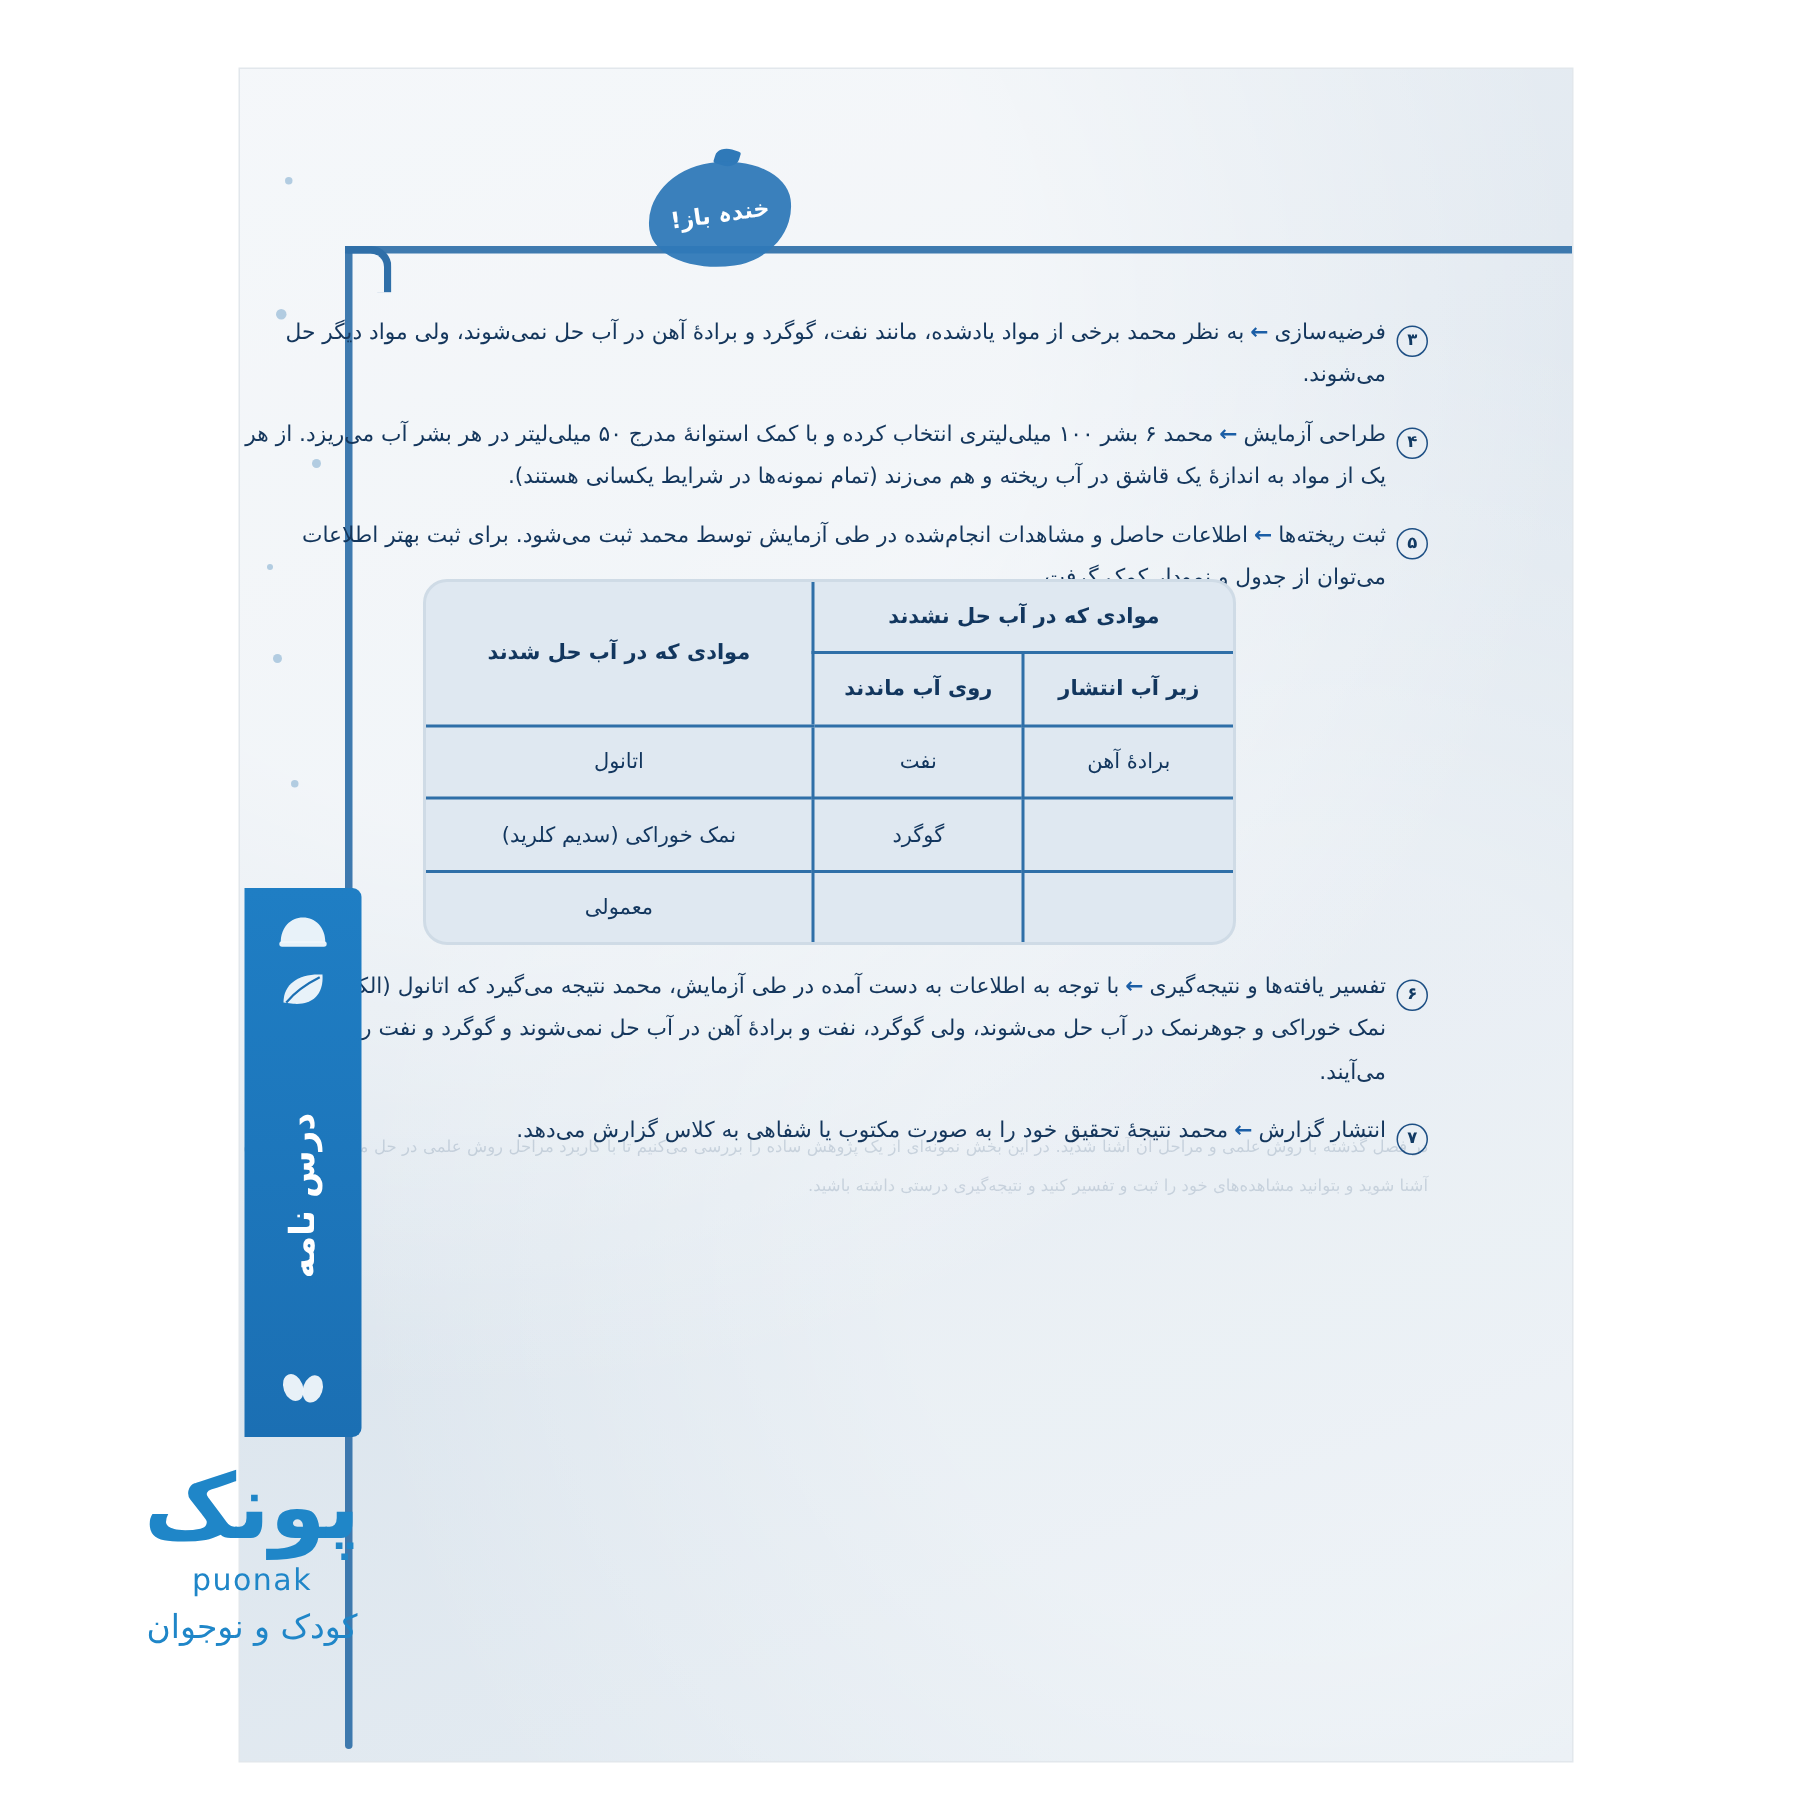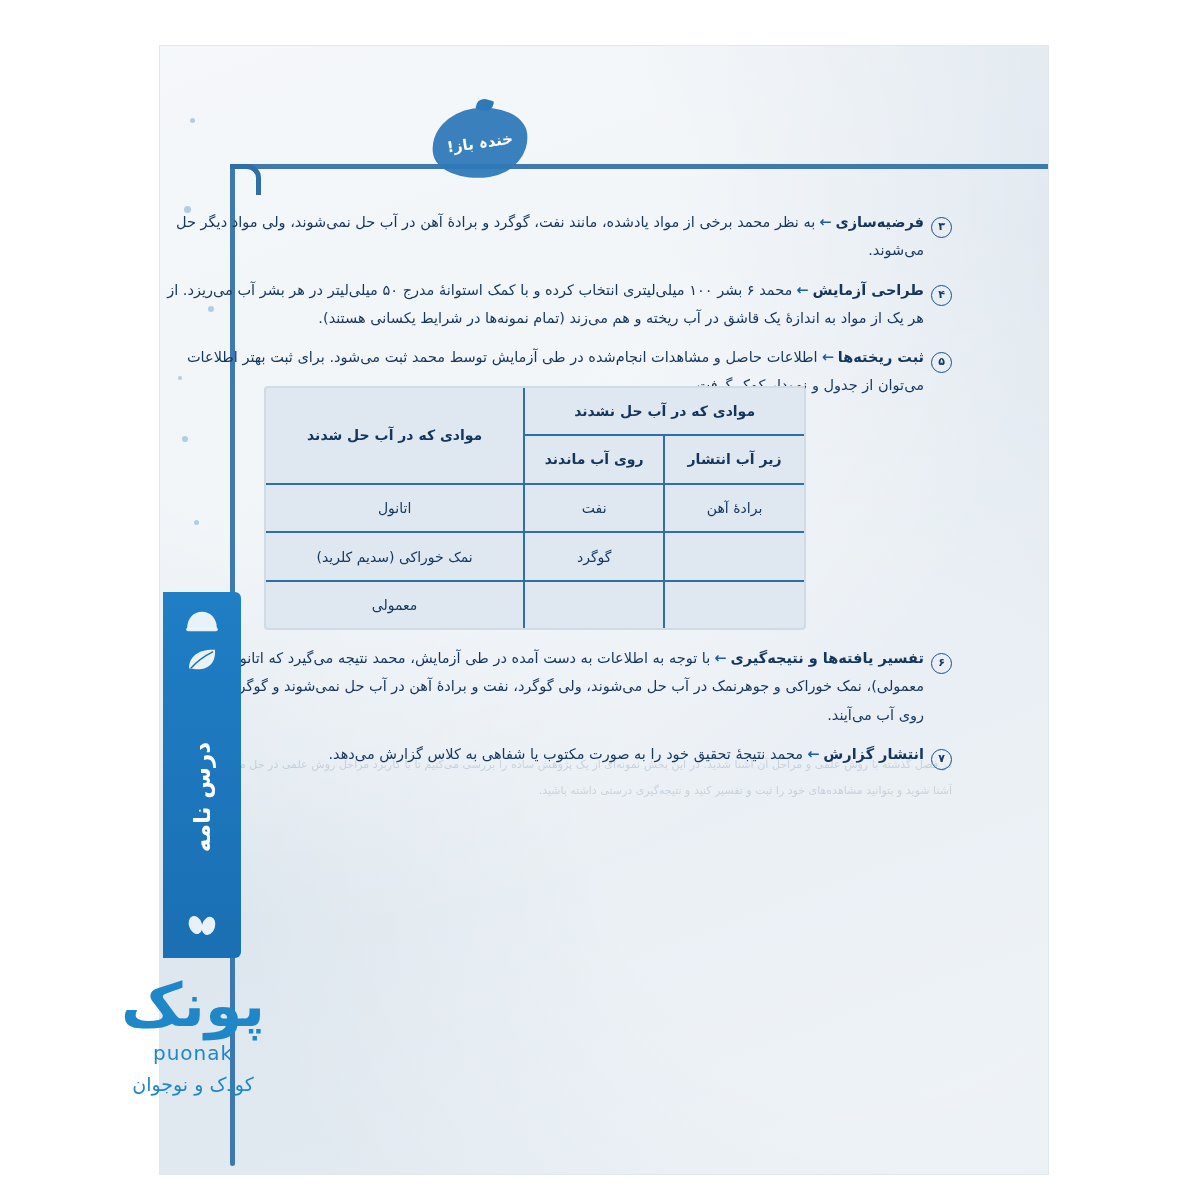--- a/index.html
+++ b/index.html
@@ -133,37 +133,37 @@
     margin-top: 9px;
     border: 1.6px solid #1d4f84;
     border-radius: 50%;
     color: #123a63;
     font-size: 11px;
     line-height: 17px;
     text-align: center;
     font-weight: bold;
   }
   .ptext { flex: 1 1 auto; }
-  .term { font-weight: bold; }
+  .term { font-weight: normal; }
   .arrow {
     color: #1b5ea6;
     font-weight: bold;
     padding: 0 4px;
   }
 
   
   .tbl-wrap {
     position: absolute;
-    right: 242px;
+    right: 224px;
     top: 340px;
     width: 538px;
     height: 240px;
     background: #dfe8f1;
     border: 2px solid #cfdbe6;
-    border-radius: 4px;
+    border-radius: 16px;
     overflow: hidden;
   }
   table.data {
     width: 100%;
     height: 100%;
     border-collapse: collapse;
     direction: rtl;
     color: #12365e;
     font-size: 14px;
   }
@@ -227,42 +227,42 @@
   }
   .ic {
     width: 38px;
     height: 26px;
     opacity: .95;
   }
 
   
   .logo {
     position: absolute;
-    left: 78px;
+    left: 53px;
     top: 975px;
     width: 230px;
     height: 190px;
     color: #1f86c8;
     text-align: center;
   }
   .logo .wordmark {
     font-size: 60px;
     font-weight: bold;
     line-height: 1;
     direction: rtl;
   }
   .logo .latin {
     margin-top: 6px;
     font-size: 20px;
     letter-spacing: 1px;
     color: #1f86c8;
   }
   .logo .sub {
     margin-top: 8px;
-    font-size: 19px;
+    font-size: 22px;
     color: #1f86c8;
     direction: rtl;
   }
 
   
   .speck {
     position: absolute;
     background: #8fb6d4;
     border-radius: 50%;
     opacity: .65;

